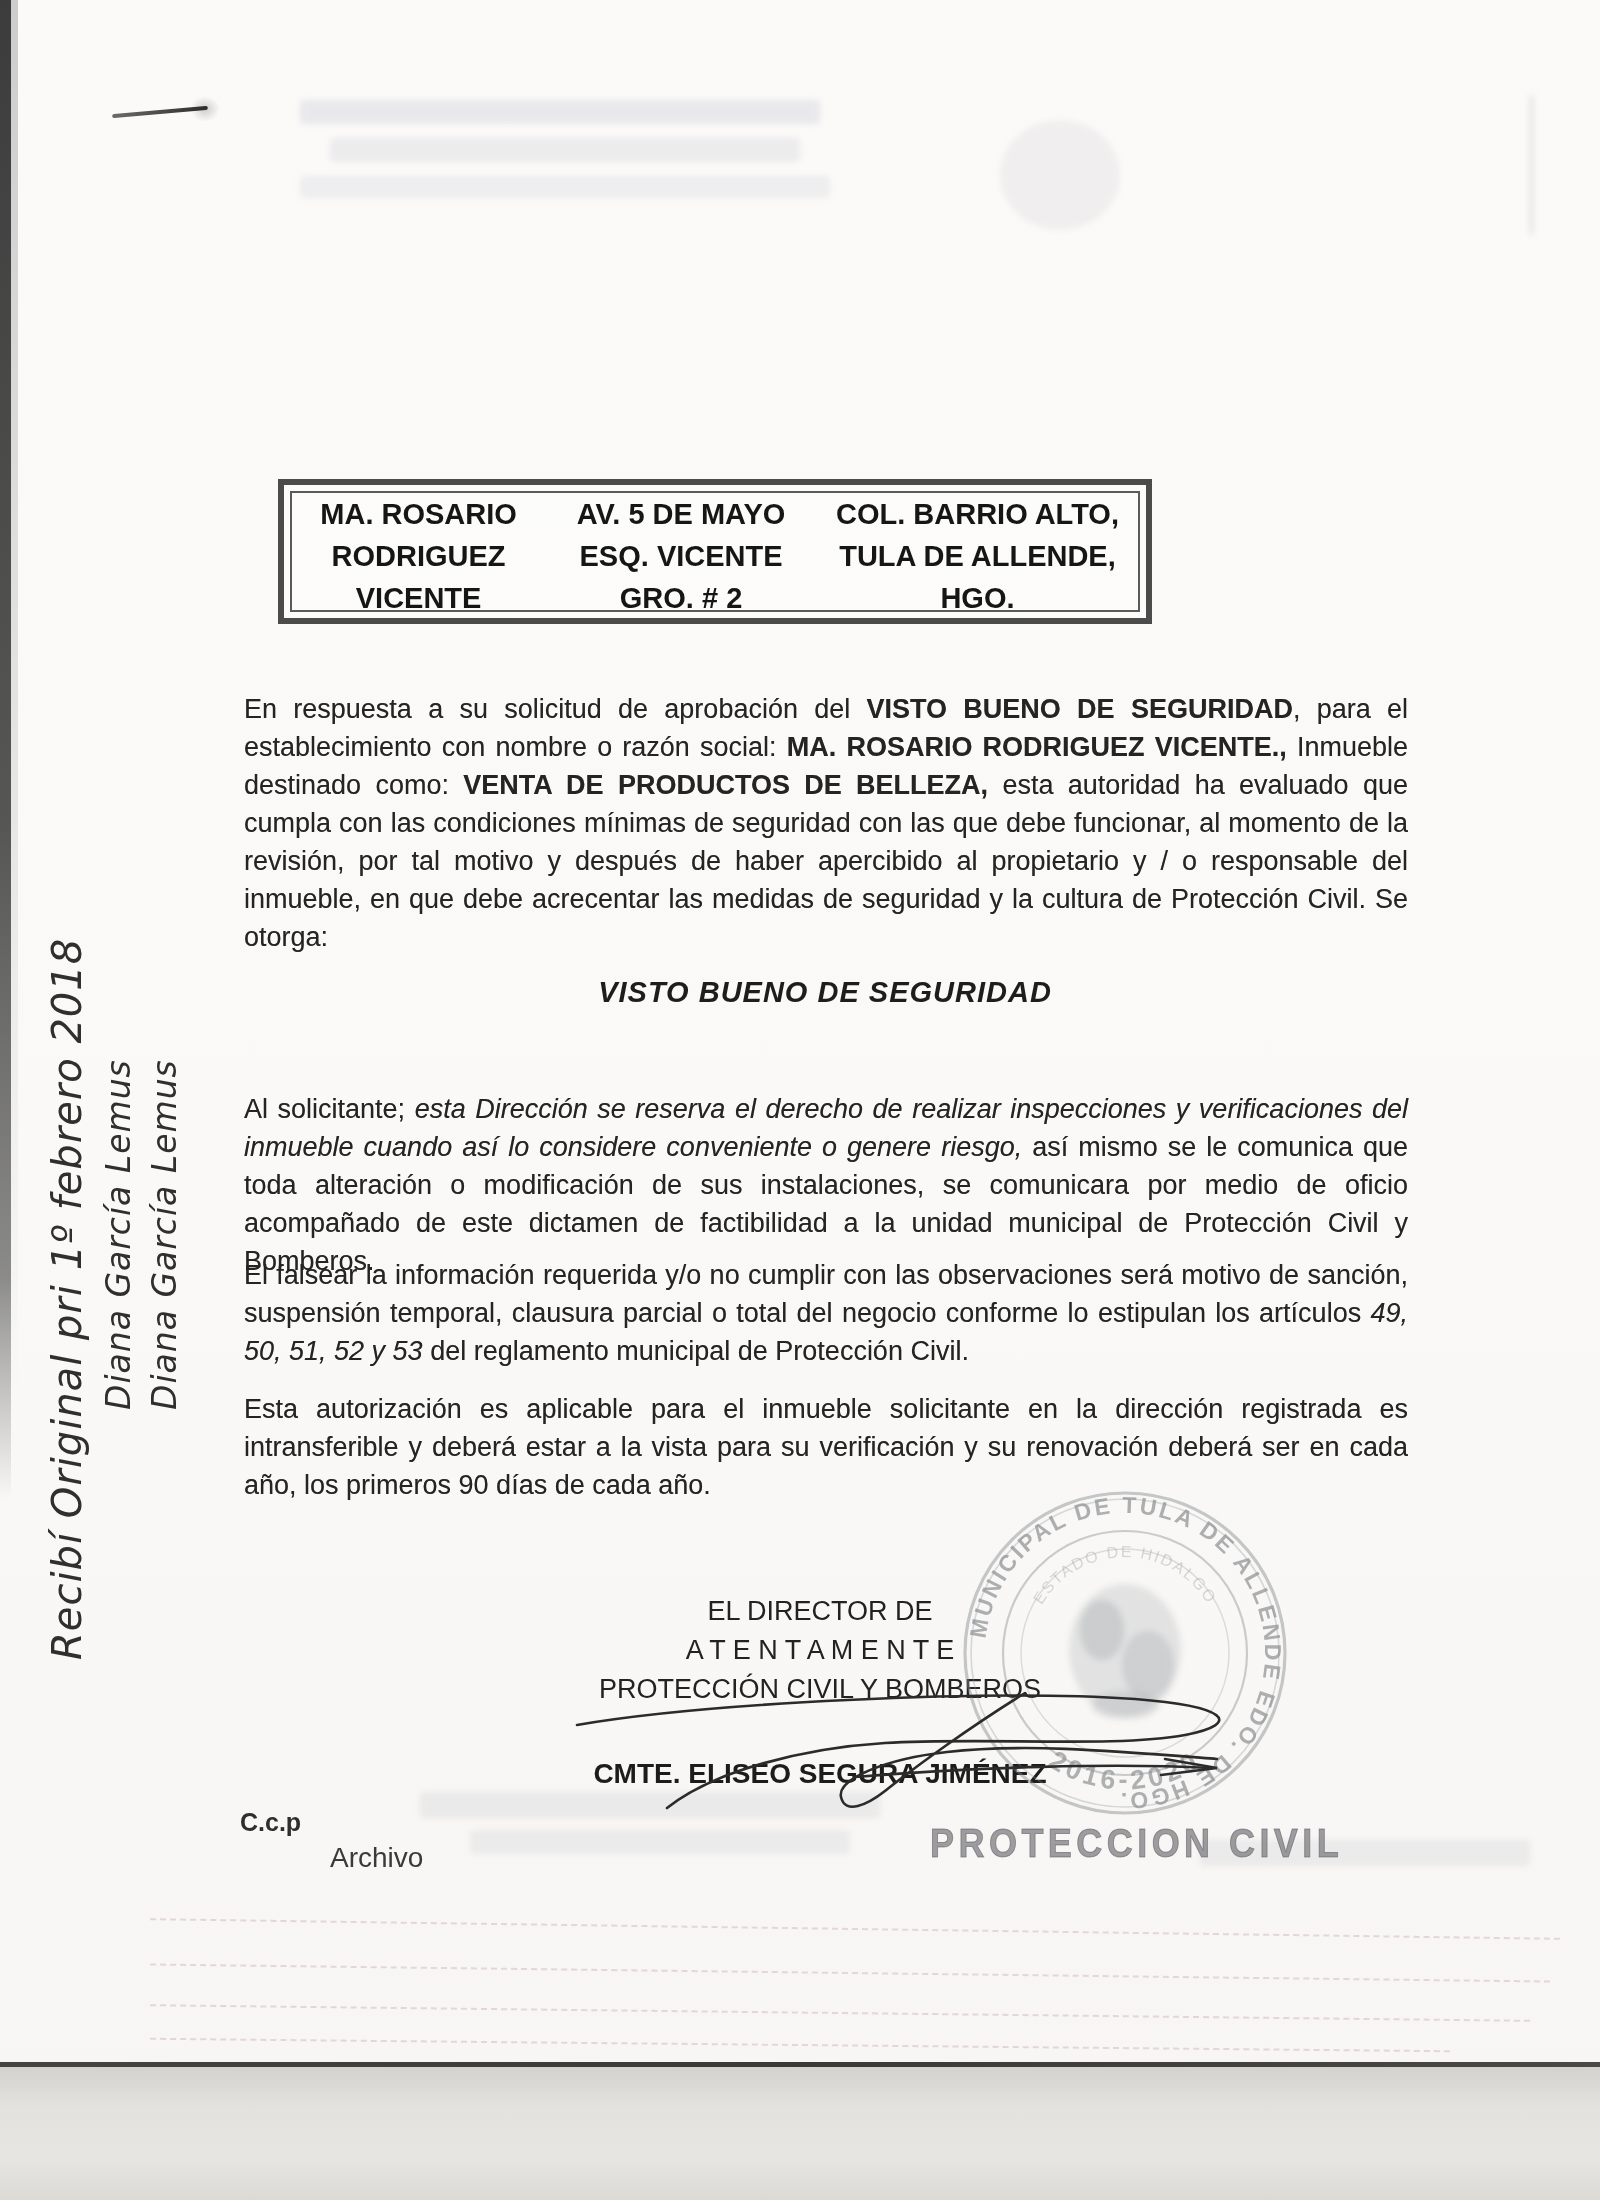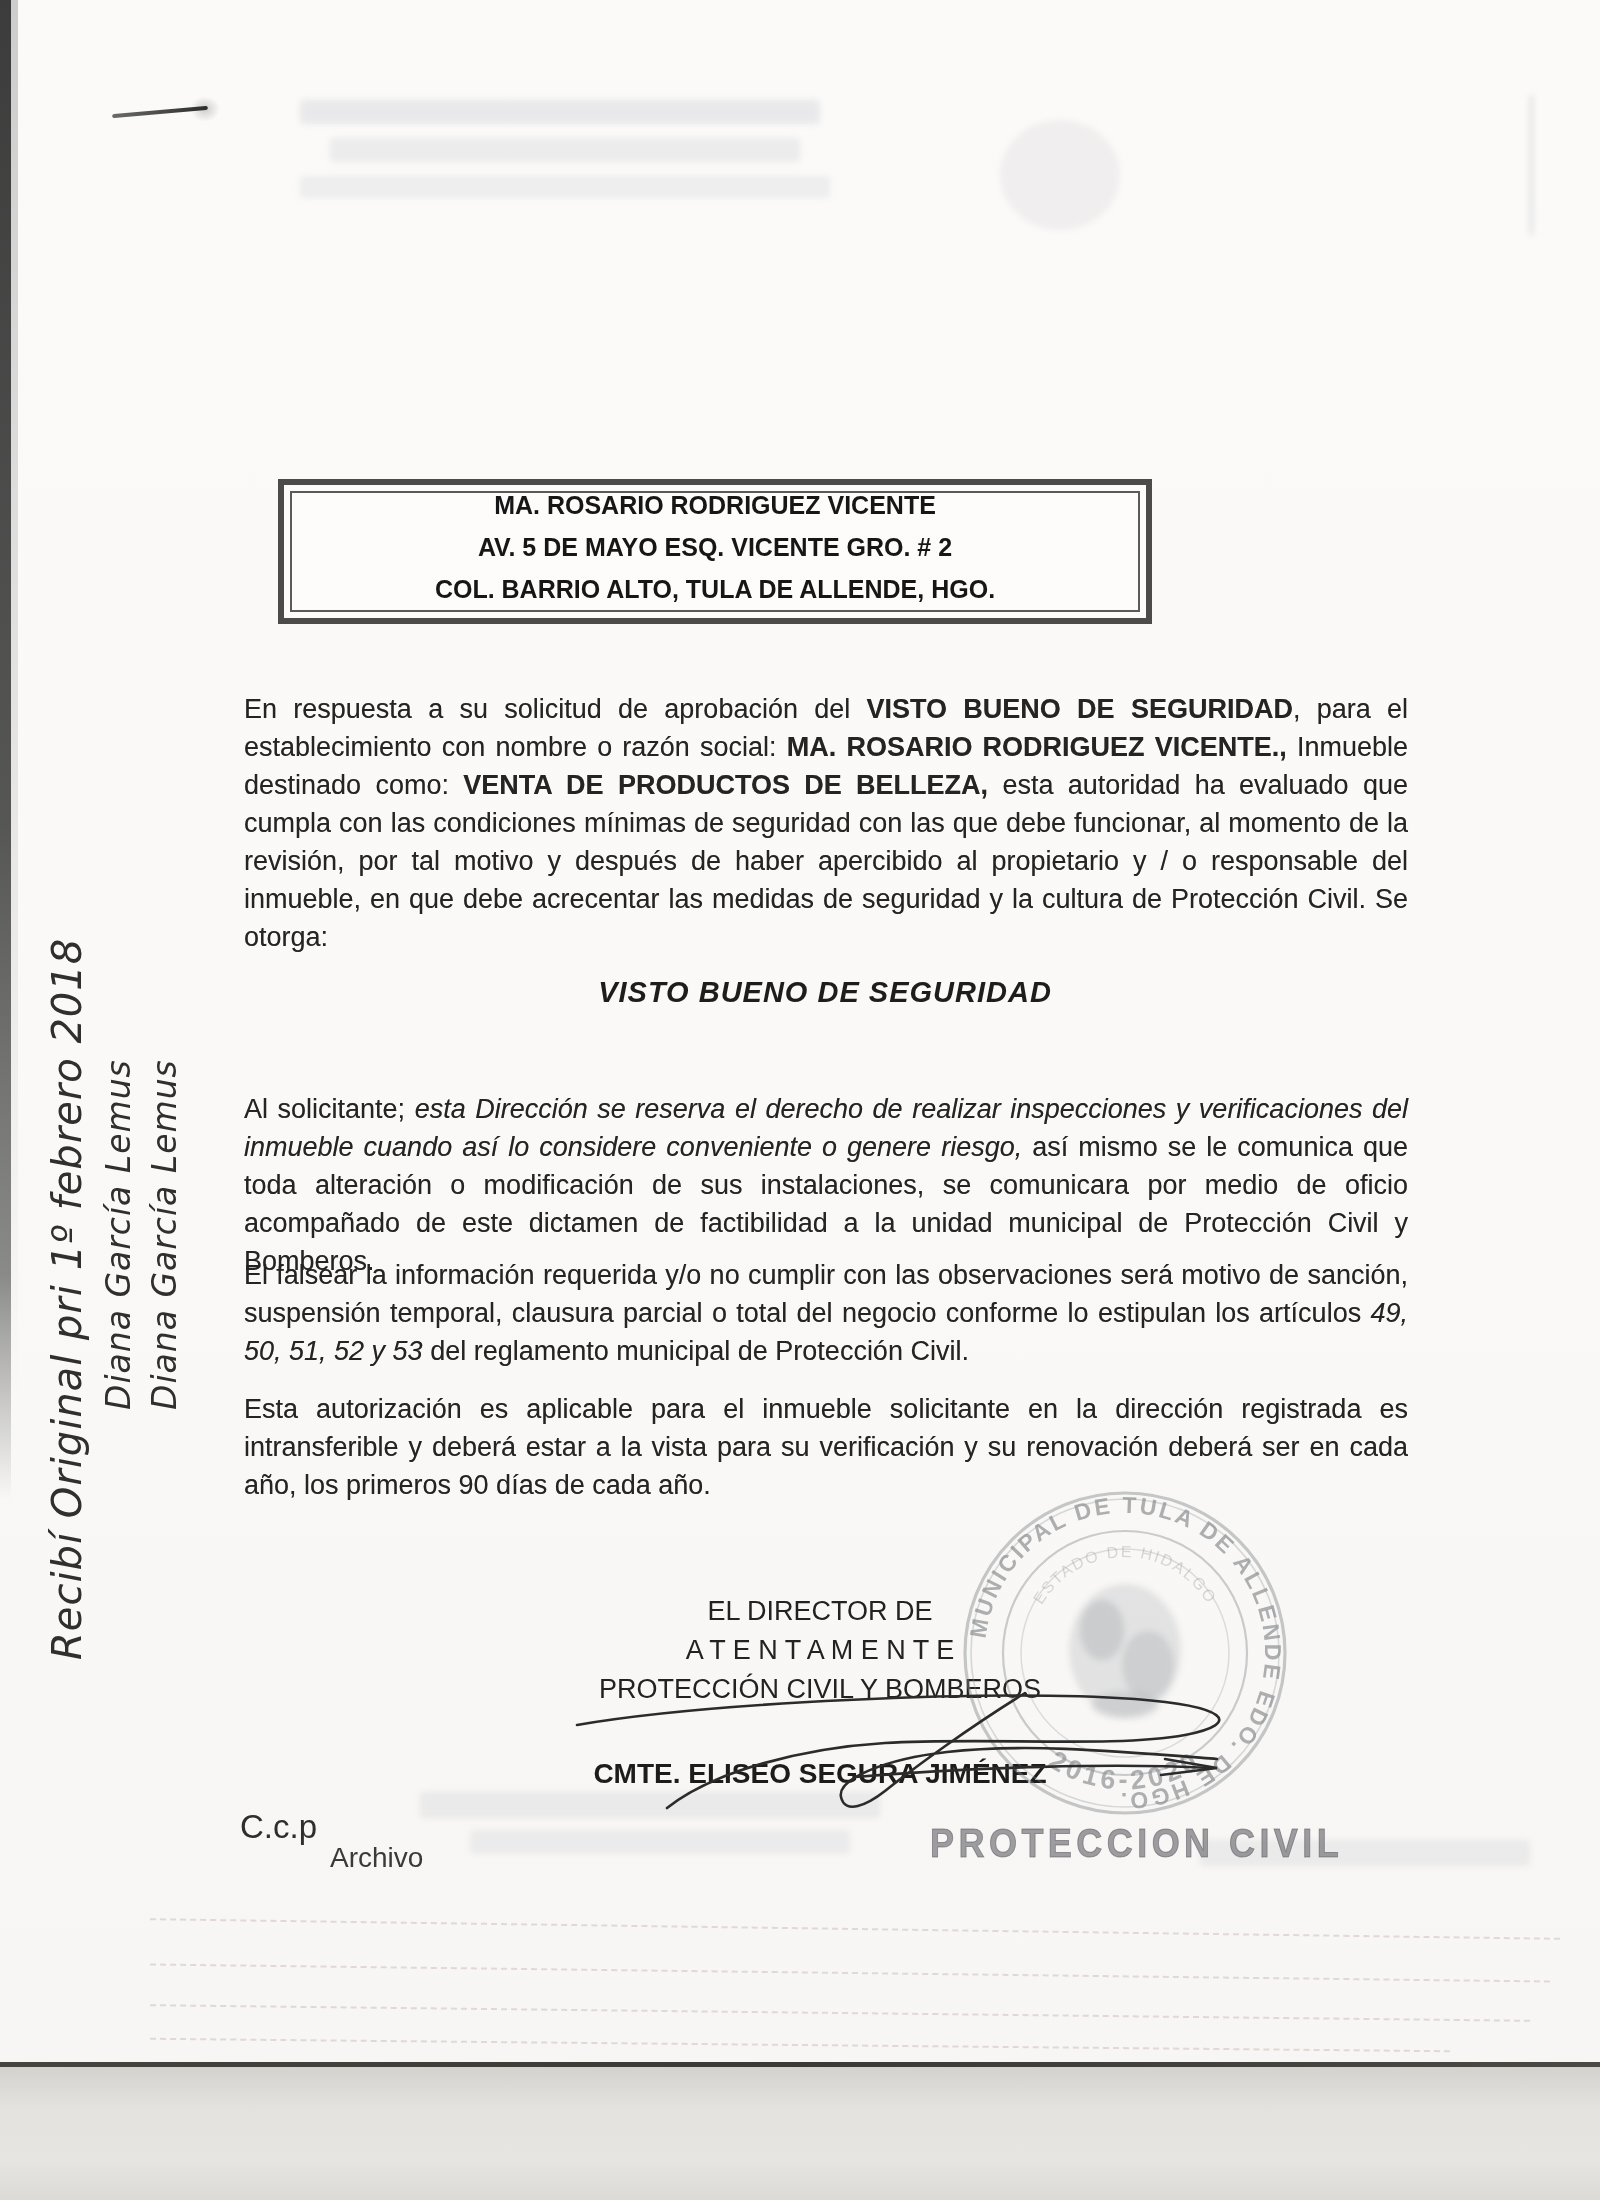--- a/index.html
+++ b/index.html
@@ -47,22 +47,22 @@
     font-size:27px;line-height:36px;color:#1e1e1e;
   }
   .slogan{font-style:italic;}
   .recipient-box{
     position:absolute;left:278px;top:479px;width:862px;height:133px;
     border:6px solid #4b4b4b;background:rgba(255,255,255,.35);
   }
   .recipient-inner{
     position:absolute;left:6px;top:6px;right:6px;bottom:6px;
     border:2px solid #5a5a5a;
-    display:flex;flex-direction:column;justify-content:flex-end;
-    text-align:center;font-weight:bold;font-size:25px;line-height:42px;color:#161616;
+    display:flex;justify-content:center;
+    text-align:center;font-weight:bold;font-size:29px;line-height:42px;color:#161616;
   }
   .para{
     position:absolute;left:244px;width:1164px;
     font-size:27px;line-height:38px;text-align:justify;color:#242424;
     text-shadow:0 0 .4px rgba(0,0,0,.35);
   }
   .p1{top:690px;}
   .p2{top:1090px;}
   .p3{top:1256px;}
   .p4{top:1390px;}
@@ -73,21 +73,21 @@
     font-weight:bold;font-style:italic;font-size:29px;letter-spacing:1px;color:#1d1d1d;
   }
   .sig-block{
     position:absolute;left:540px;top:1592px;width:560px;text-align:center;
     font-size:27px;line-height:39px;color:#222;
   }
   .sig-name{
     position:absolute;left:540px;top:1758px;width:560px;text-align:center;
     font-weight:bold;font-size:28px;color:#1c1c1c;
   }
-  .ccp{position:absolute;left:240px;top:1808px;font-size:33px;color:#2e2e2e;}
+  .ccp{position:absolute;left:240px;top:1808px;font-size:25px;color:#2e2e2e;font-weight:bold;}
   .archivo{position:absolute;left:330px;top:1842px;font-size:28px;color:#3a3a3a;}
   .pc-stamp-text{
     position:absolute;left:930px;top:1820px;
     font-size:41px;font-weight:bold;letter-spacing:5px;
     color:rgba(98,98,104,.62);
     -webkit-text-stroke:1px rgba(85,85,92,.55);
     transform:scaleX(.88);transform-origin:left center;
     text-shadow:1px 1px 0 rgba(255,255,255,.35);
     white-space:nowrap;
   }

